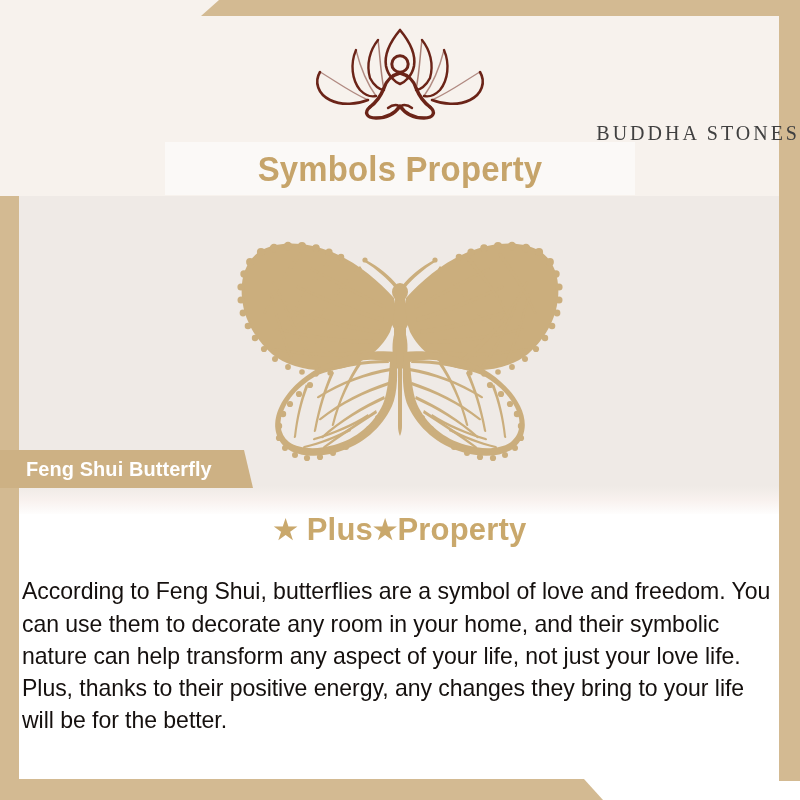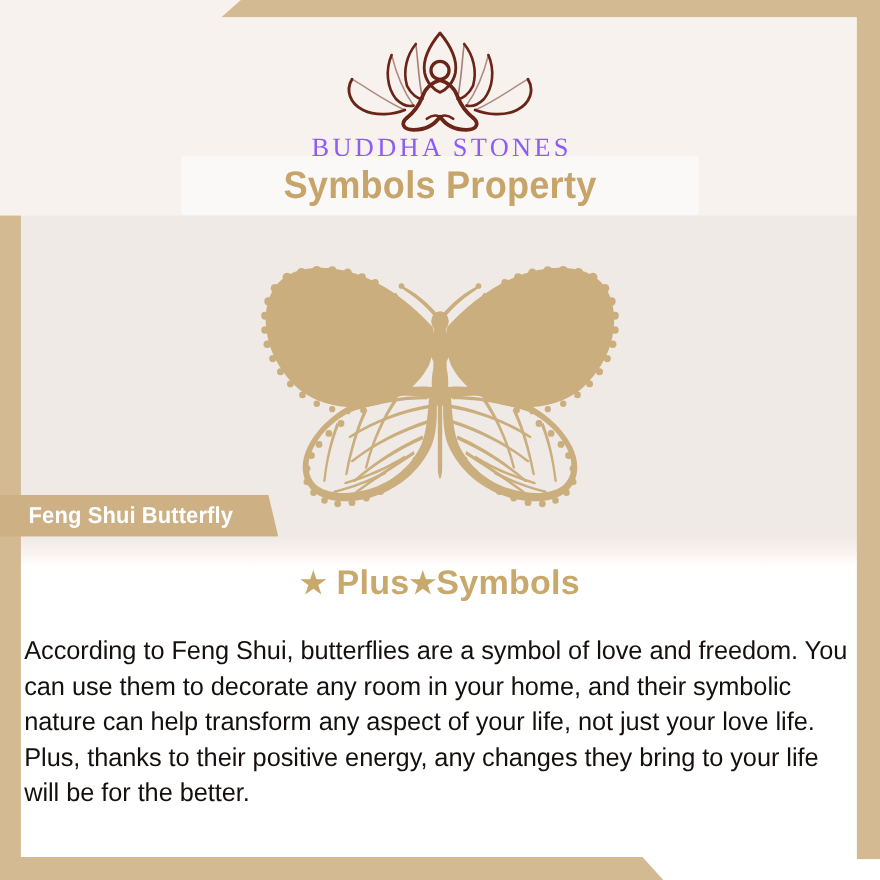--- a/index.html
+++ b/index.html
@@ -23,22 +23,22 @@
   .frame-right{position:absolute;right:0;top:0;width:21px;height:781px;background:#D3BA92;}
   .frame-left{position:absolute;left:0;top:196px;width:19px;height:585px;background:#D3BA92;}
   .frame-bottom{position:absolute;left:0;bottom:0;width:800px;height:21px;background:#D3BA92;
      clip-path:polygon(0 0,584px 0,603px 21px,0 21px);}
 
   
   .logo-wrap{position:absolute;left:0;top:24px;width:800px;text-align:center;}
   .logo-mark{display:block;margin:0 auto;}
   .logo-word{
     margin-top:2px;font-family:"Liberation Serif",serif;
-    font-size:24px;letter-spacing:3.0px;color:#8b5cf6;font-weight:400;
-    text-align:center;padding-left:3px;
+    font-size:20px;letter-spacing:3.0px;color:#404040;font-weight:400;
+    text-align:right;padding-left:3px;
   }
 
   
   .title-band{position:absolute;left:165px;top:142px;width:470px;height:53px;background:#FBF9F7;}
   .title-text{
     position:absolute;left:165px;top:142px;width:470px;height:53px;
     display:flex;align-items:center;justify-content:center;
     font-family:"Liberation Sans Narrow","Liberation Sans",sans-serif;
     font-weight:bold;font-size:35px;color:#C6A46A;
     letter-spacing:0.2px;transform:scaleX(0.94);transform-origin:center;
@@ -343,18 +343,18 @@
       <circle cx="62" cy="168" r="3.1"></circle>
         <circle cx="71" cy="158" r="3.1"></circle>
       <circle cx="82" cy="149" r="3.1"></circle>
     </g>
   </svg>
 
   <div class="ribbon"></div>
   <div class="ribbon-label">Feng Shui Butterfly</div>
 
   <div class="lf-head">
-    <span class="star">★</span><span> Plus</span><span class="star">★</span><span>Symbols</span>
+    <span class="star">★</span><span> Plus</span><span class="star">★</span><span>Property</span>
   </div>
 
   <p class="body-copy">According to Feng Shui, butterflies are a symbol of love and freedom. You can use them to decorate any room in your home, and their symbolic nature can help transform any aspect of your life, not just your love life. Plus, thanks to their positive energy, any changes they bring to your life will be for the better.</p>
 
 </div>
 
 </body></html>

